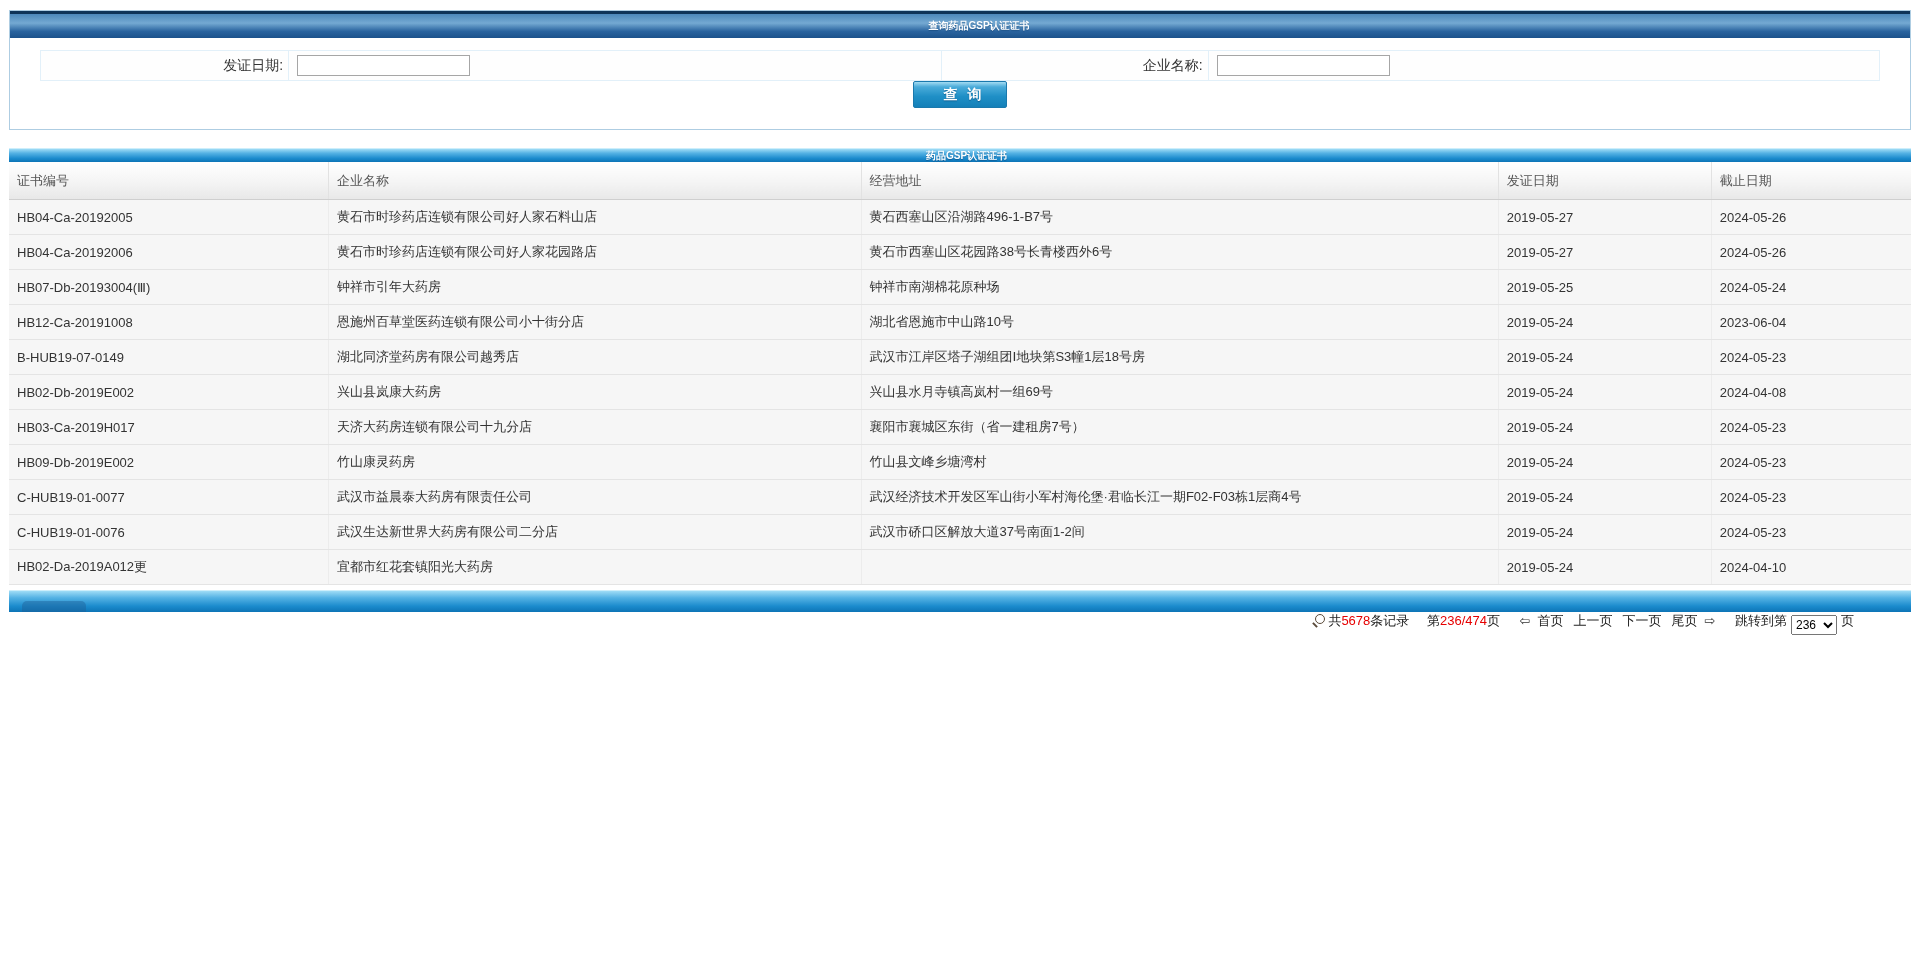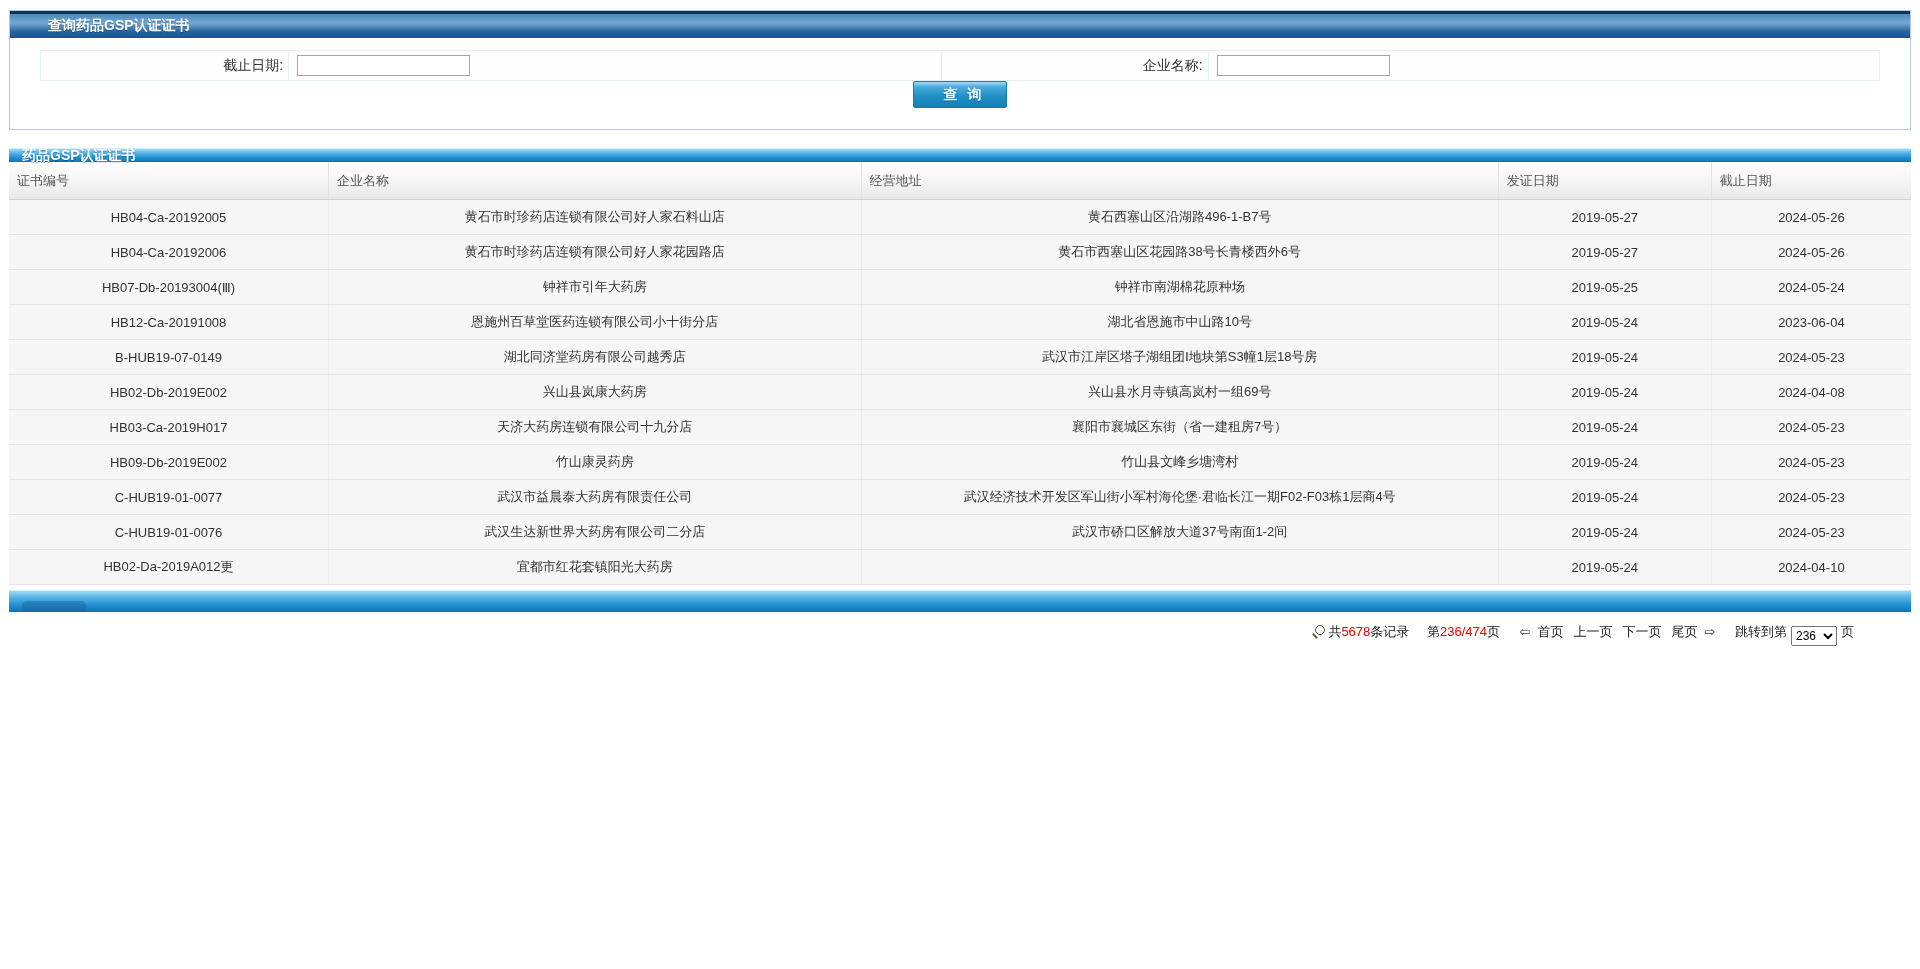--- a/index.html
+++ b/index.html
@@ -1,22 +1,22 @@
 <!DOCTYPE html>
 <html><head>
 <meta charset="utf-8">
 <style>
   * { box-sizing: border-box; margin: 0; padding: 0; }
   html, body { width: 1920px; height: 969px; background: #ffffff;
     font-family: "Liberation Sans", "DejaVu Sans", sans-serif; }
   .page { width: 1920px; min-height: 969px; background: #fff; }
 
   
-  .bar { color: #fff; font-weight: bold; font-size: 14px;
-    text-shadow: 0 1px 1px rgba(0,50,100,.45); display: flex; align-items: center; }
+  .bar { color: #fff; font-weight: bold; font-size: 10px;
+    text-shadow: 0 1px 1px rgba(0,50,100,.45); display: flex; align-items: center; justify-content: center; }
   .bar-navy { border-top: 3px solid #0e3458;
     background: linear-gradient(180deg,#4c88ba 0%,#74a9d2 38%,#2a649f 72%,#1c528b 100%); }
   .bar-azure { border-top: 1px solid #cdeefb;
     background: linear-gradient(180deg,#9fdcf6 0%,#55b2e4 32%,#1b8bcd 72%,#0d74b6 100%); }
 
   
   .query-panel { margin: 10px 9px 0 9px; border: 1px solid #aecde2; background: #fff; }
   .query-panel .panel-header { height: 27px; padding-left: 38px; }
   .form-wrap { padding: 12px 30px 0 30px; }
   .form-table { width: 100%; border-collapse: collapse; }
@@ -37,30 +37,30 @@
   .section-bar { margin: 18px 9px 0 9px; height: 14px; padding-left: 13px; }
   .results-table { margin: 0 9px; width: 1902px; border-collapse: collapse; table-layout: fixed; }
   .results-table col.c1 { width: 16.8%; } .results-table col.c2 { width: 28.0%; }
   .results-table col.c3 { width: 33.5%; } .results-table col.c4 { width: 11.2%; }
   .results-table col.c5 { width: 10.5%; }
   .results-table th { text-align: left; font-weight: normal; color: #555; font-size: 13px;
     padding: 10px 8px 9px 8px; border-bottom: 1px solid #cfcfcf; border-right: 1px solid #e2e2e2;
     background: linear-gradient(180deg,#ffffff 0%,#f4f4f4 55%,#e8e8e8 100%); }
   .results-table td { font-size: 13px; color: #333; padding: 8px 8px; background: #f6f6f6;
     border-bottom: 1px solid #e4e4e4; border-right: 1px solid #ececec;
-    white-space: nowrap; overflow: hidden; text-align: center; }
+    white-space: nowrap; overflow: hidden; }
   .results-table th:last-child, .results-table td:last-child { border-right: none; }
 
   
   .footer-bar { margin: 5px 9px 0 9px; height: 22px; position: relative; }
   .footer-tab { position: absolute; left: 13px; bottom: 0; width: 64px; height: 11px;
     background: #1e5f96; opacity: .45; border-radius: 5px 5px 0 0; }
 
   
-  .pagination { margin-top: 11px; padding-right: 66px; text-align: right;
+  .pagination { padding-right: 66px; text-align: right;
     font-size: 13px; color: #222; }
   .pagination .grp { margin-left: 14px; }
   .pagination a { color: #222; text-decoration: none; cursor: pointer; margin: 0 5px; }
   .red { color: #e60000; }
   .arrow-glyph { font-size: 13px; color: #333; margin: 0 2px; }
   .mag { display: inline-block; position: relative; width: 13px; height: 13px;
     margin-right: 3px; vertical-align: -2px; }
   .mag::before { content: ""; position: absolute; right: 0; top: 0; width: 8px; height: 8px;
     border: 1.5px solid #5a4a3a; border-radius: 50%; }
   .mag::after { content: ""; position: absolute; left: 0; bottom: 1px; width: 6px; height: 2px;
@@ -74,21 +74,21 @@
 
   <div class="query-panel">
     <div class="bar bar-navy panel-header">
       <span>查询药品GSP认证证书</span>
     </div>
     <div class="form-wrap">
       <table class="form-table">
         <tbody>
             <tr>
           <td class="lbl col-l1">
-            <span>截止日期:</span>
+            <span>发证日期:</span>
           </td>
           <td class="inp col-i1">
             <input class="text-input" type="text" value="" style="">
           </td>
           <td class="lbl col-l2">
             <span>企业名称:</span>
           </td>
           <td class="inp col-i2">
             <input class="text-input" type="text" value="" style="">
           </td>

